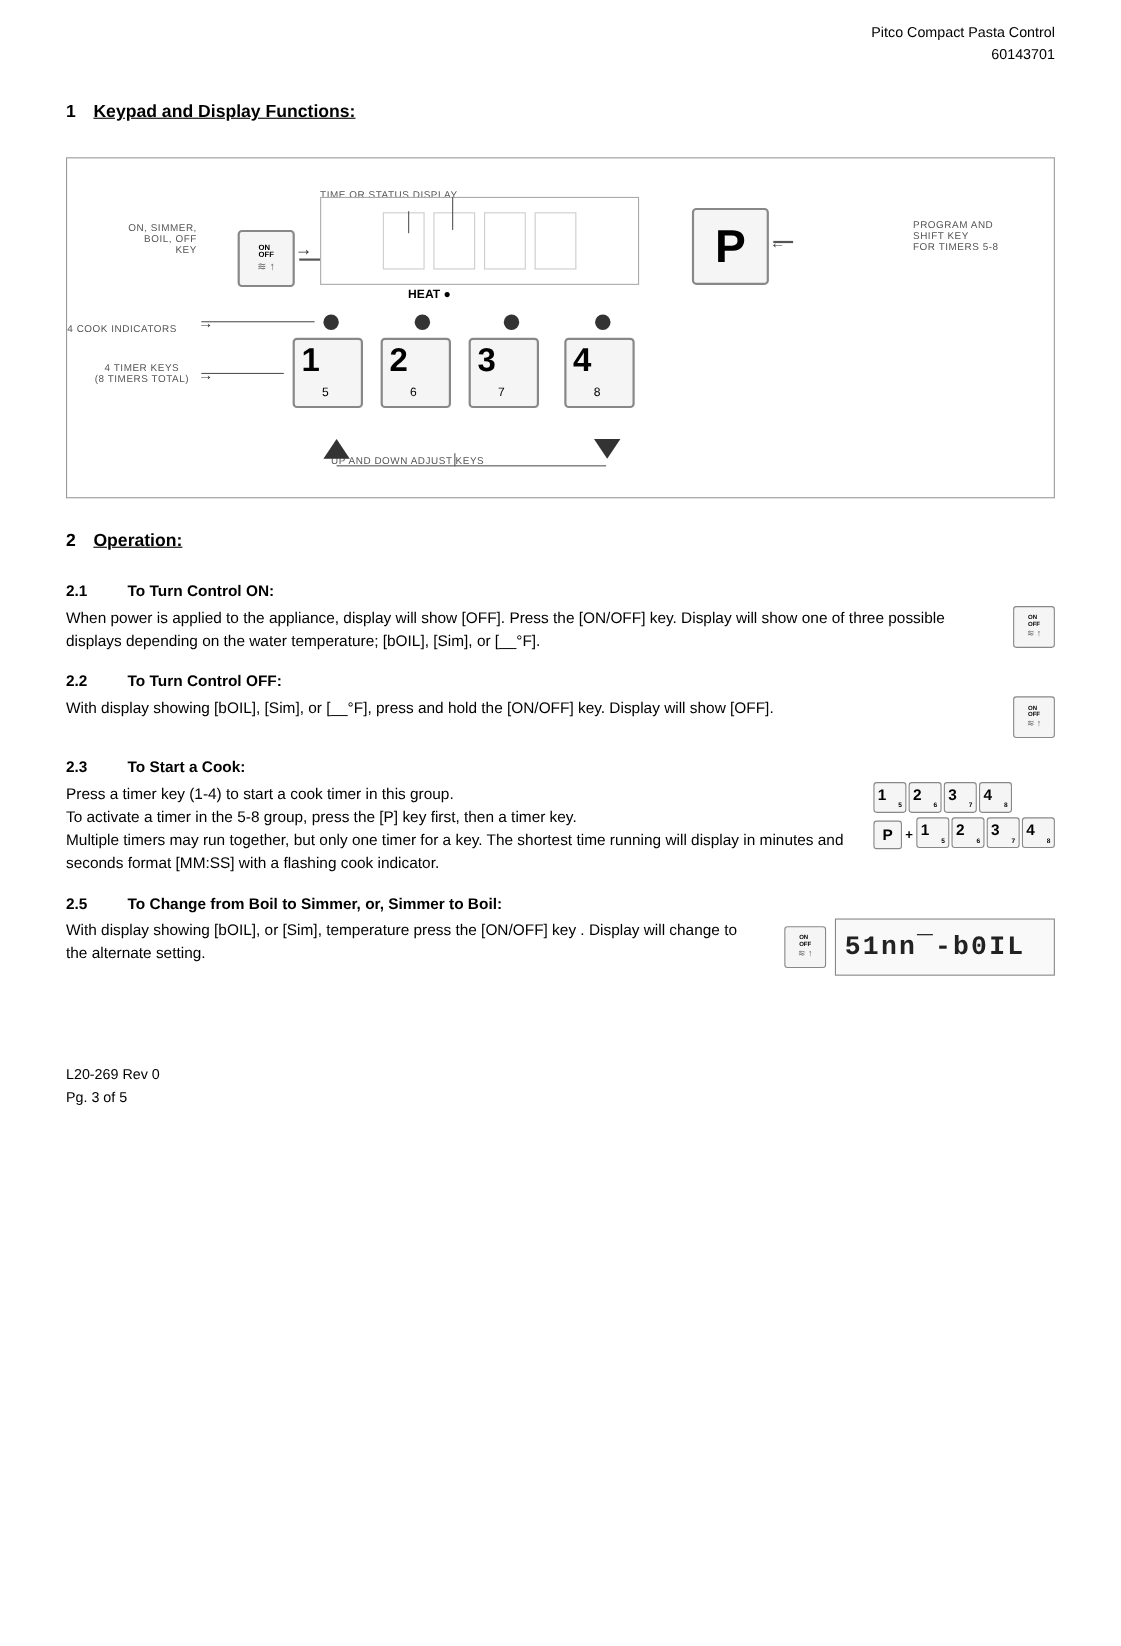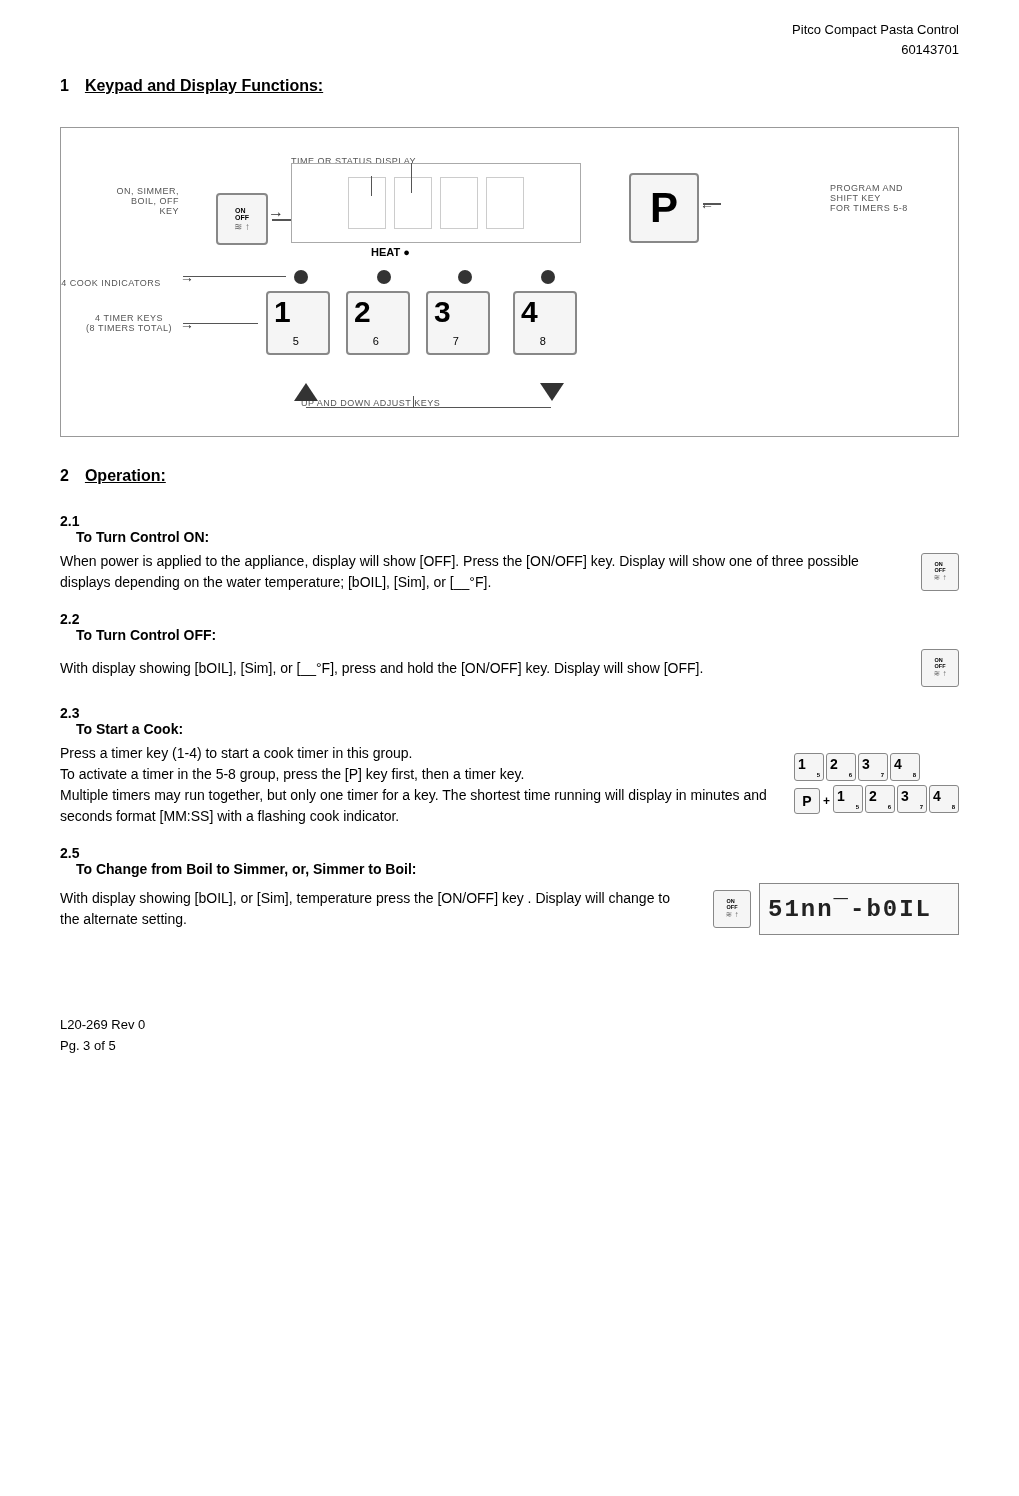--- a/index.html
+++ b/index.html
@@ -9,21 +9,21 @@
       background: #fff;
       color: #000;
       width: 1019px;
       min-height: 1496px;
       padding: 20px 60px 40px 60px;
     }
     .header-right {
       text-align: right;
       font-size: 13px;
       line-height: 1.5;
-      margin-bottom: 18px;
+      margin-bottom: 34px;
     }
     .section-title {
       font-size: 16px;
       font-weight: bold;
       text-decoration: underline;
       margin-bottom: 16px;
     }
     .section-number {
       font-size: 16px;
       font-weight: bold;
@@ -161,33 +161,32 @@
     .section-2 {
       margin-top: 20px;
     }
     .subsection {
       margin-bottom: 18px;
     }
     .subsection-header {
       display: flex;
       align-items: flex-start;
       margin-bottom: 6px;
-      flex-direction: column;
     }
     .subsection-num {
       font-weight: bold;
       min-width: 40px;
     }
     .subsection-title {
       font-weight: bold;
       margin-left: 16px;
     }
     .subsection-content {
       display: flex;
-      align-items: center;
+      align-items: flex-start;
       gap: 20px;
     }
     .subsection-text {
       flex: 1;
       line-height: 1.5;
     }
     .subsection-icon {
       flex-shrink: 0;
     }
     

